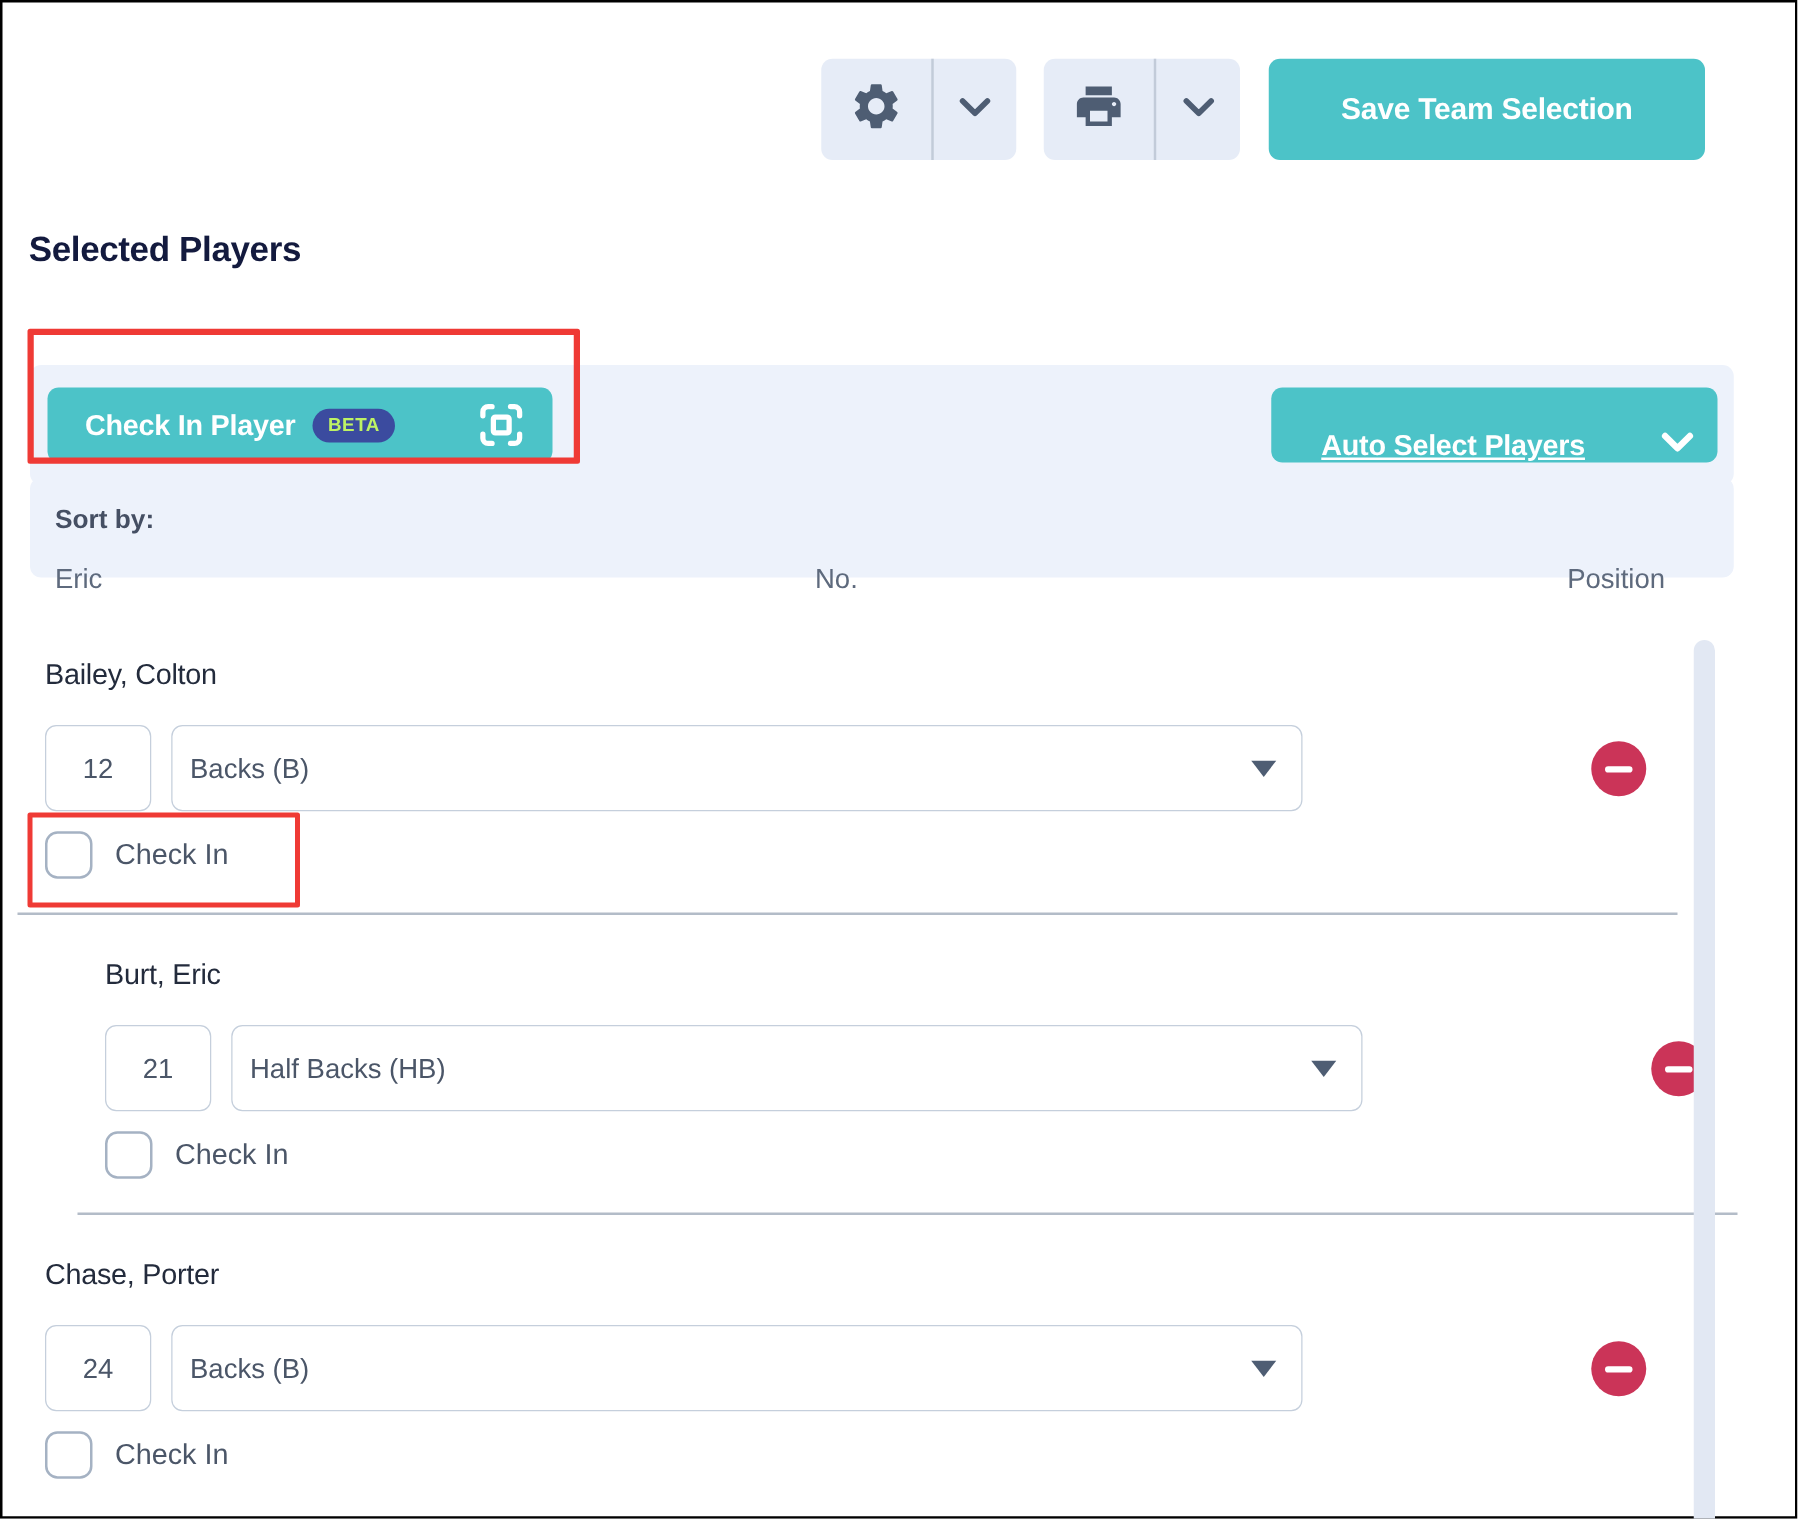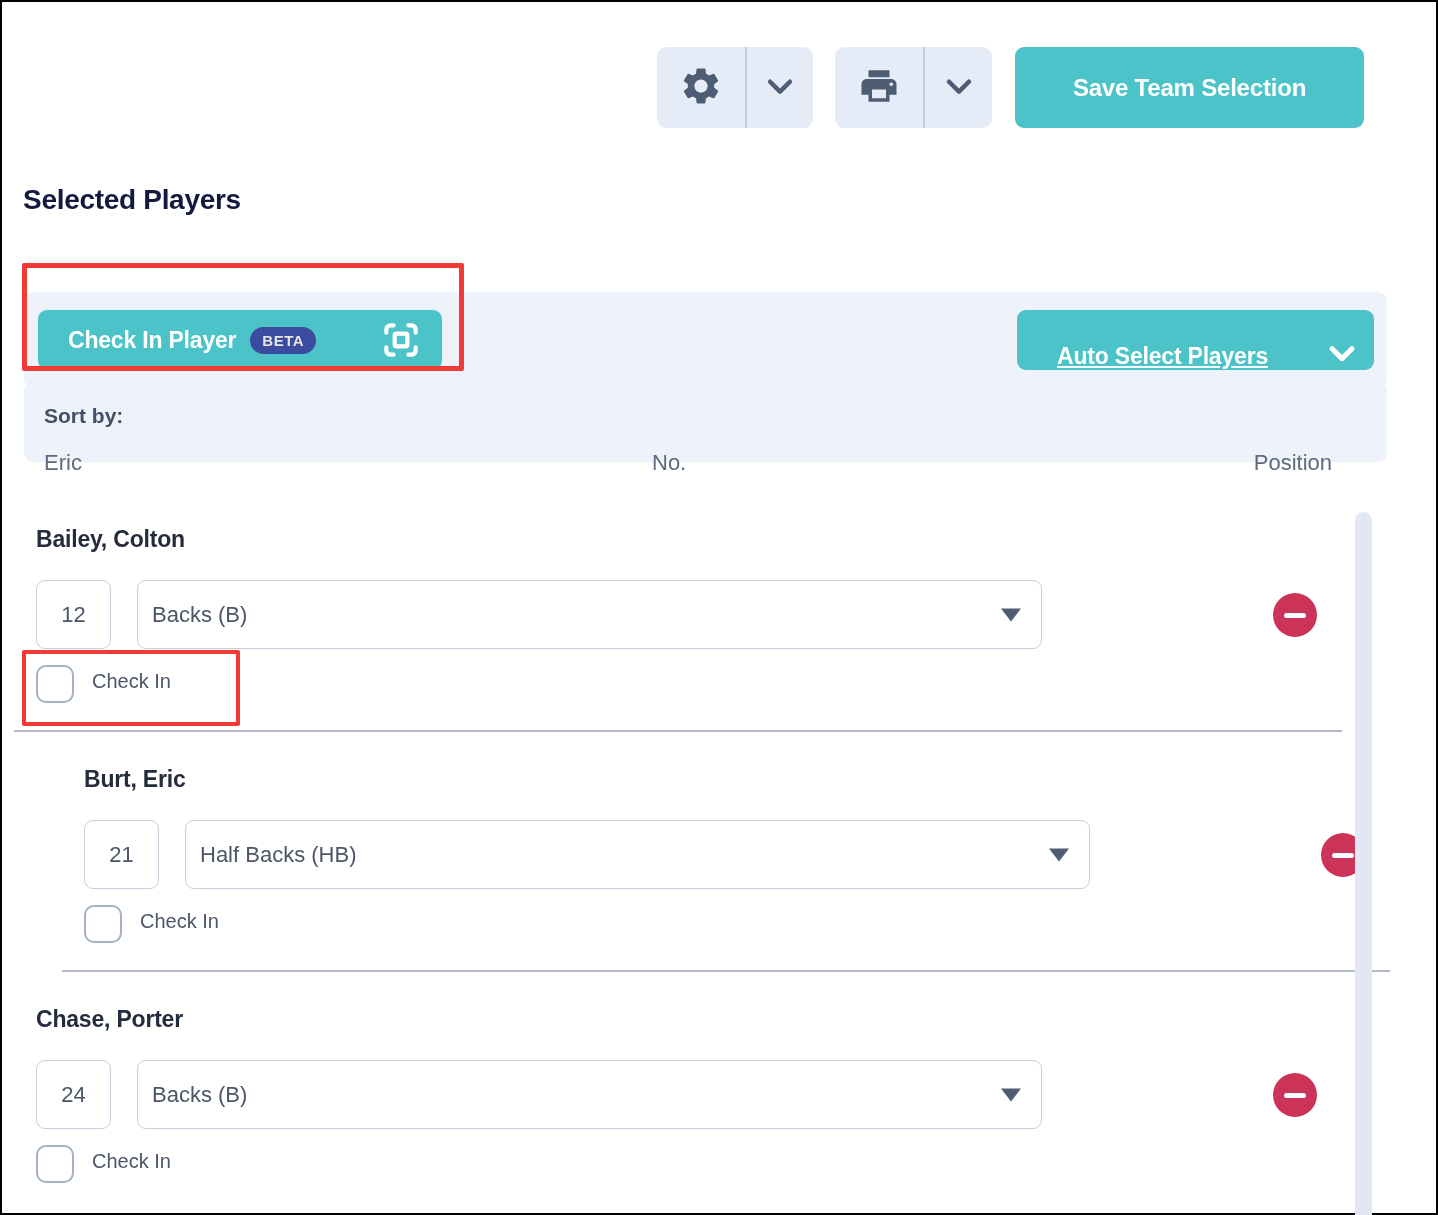--- a/index.html
+++ b/index.html
@@ -51,21 +51,21 @@
   }
   #actions-bar { top: 268px; height: 96px; margin-top: 22px; }
   #check-in-player-btn {
     position: absolute; left: 14px; top: 18px; width: 404px; height: 60px;
     display: flex; align-items: center; padding: 0 20px 0 30px;
     font-size: 23px;
   }
   #check-in-player-btn .label { white-space: nowrap; }
   .beta-badge {
     margin-left: 14px;
-    background: #3b4b9f; color: #e5e5e5;
+    background: #3b4b9f; color: #bef264;
     font-size: 15px; font-weight: bold; letter-spacing: 0.5px;
     padding: 6px 12px; border-radius: 14px; line-height: 1;
   }
   #check-in-player-btn .scan-wrap { margin-left: auto; display: flex; align-items: center; }
   #auto-select-btn {
     position: absolute; right: 13px; top: 18px; width: 357px; height: 60px;
     display: flex; align-items: flex-end; padding: 0; text-decoration: underline;
   }
   #auto-select-btn .main {
     flex: 1; display: flex; align-items: center; justify-content: center;
@@ -82,24 +82,24 @@
     font-size: 21px; font-weight: bold; color: #454f63;
   }
   .sort-cols span { position: absolute; top: 68px; font-size: 22px; color: #5e6a7d; cursor: pointer; }
   .sort-col-name { left: 20px; }
   .sort-col-no { left: 628px; }
   .sort-col-position { right: 55px; }
   
   .player-row { position: absolute; left: 0; width: 1345px; height: 240px; }
   .player-row .player-name {
     position: absolute; left: 34px; top: 14px;
-    font-size: 23px; font-weight: bold; color: #232b3c; letter-spacing: -0.2px;
+    font-size: 23px; font-weight: normal; color: #232b3c; letter-spacing: -0.2px;
   }
   .player-row .num-input {
-    position: absolute; left: 34px; top: 68px; width: 75px; height: 69px;
+    position: absolute; left: 34px; top: 68px; width: 85px; height: 69px;
     border: 1px solid #c5cfdc; border-radius: 9px;
     font-family: "Liberation Sans", sans-serif;
     font-size: 22px; color: #4b5668; text-align: center; background: #fff;
   }
   .player-row .pos-select {
     position: absolute; left: 135px; top: 68px; width: 905px; height: 69px;
     border: 1px solid #c5cfdc; border-radius: 9px; background: #fff;
     display: flex; align-items: center; padding: 0 18px 0 14px;
     font-size: 22px; color: #4b5668; cursor: pointer;
   }
@@ -114,21 +114,21 @@
     border-radius: 50%; background: #cb3458; border: none; cursor: pointer;
     display: flex; align-items: center; justify-content: center;
   }
   .remove-btn .minus { width: 22px; height: 5px; background: #ffffff; border-radius: 3px; }
   .checkin-box {
     position: absolute; left: 34px; top: 153px; width: 38px; height: 38px;
     border: 2px solid #a5b2c3; border-radius: 10px; background: #ffffff; cursor: pointer;
   }
   .checkin-label {
     position: absolute; left: 90px; top: 158px;
-    font-size: 20px; color: #4b5668;
+    font-size: 23px; color: #4b5668;
   }
   .row-divider {
     position: absolute; left: 12px; top: 218px; width: 1328px; height: 2px;
     background: #b3bcc8;
   }
   #row-0 { top: 510px; }
   #row-1 { top: 750px; margin-left: 48px; }
   #row-2 { top: 990px; }
   
   .annotation {

